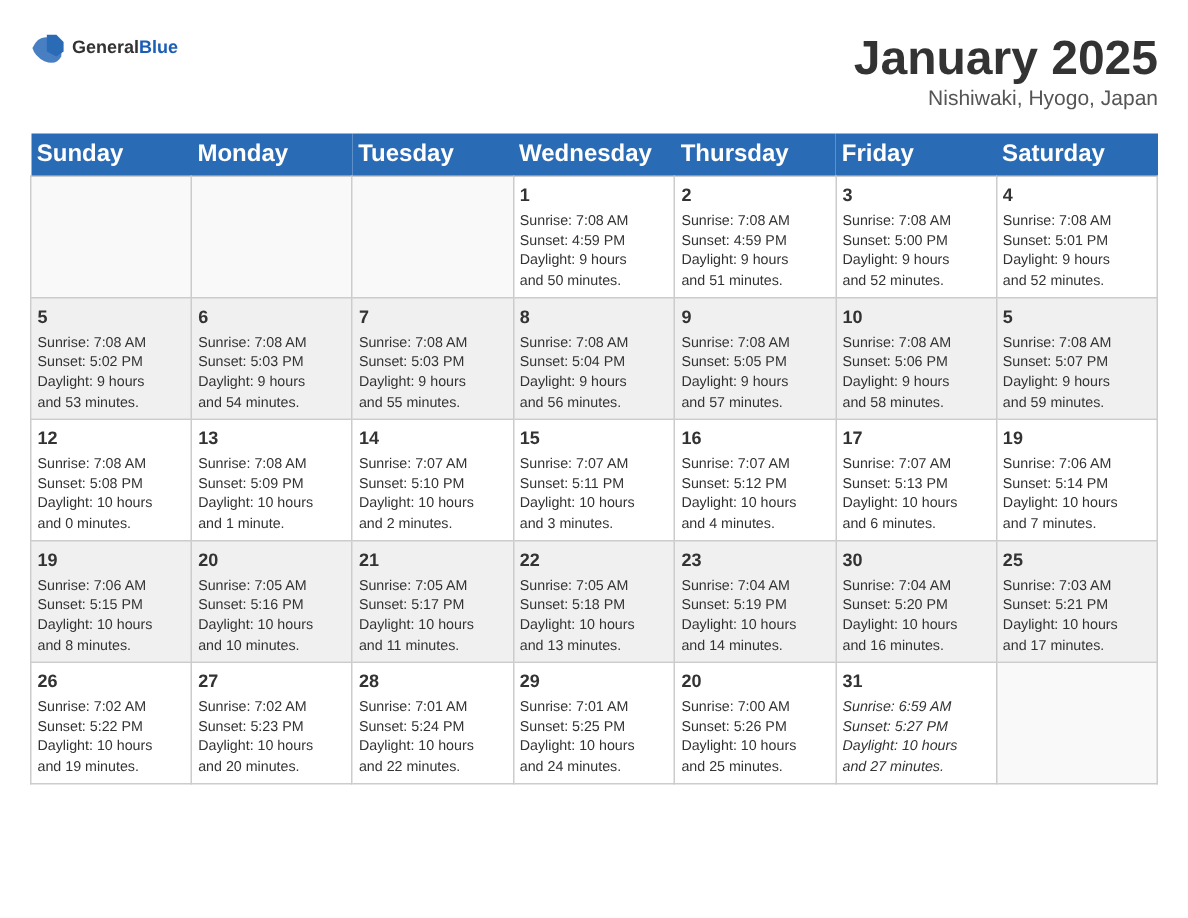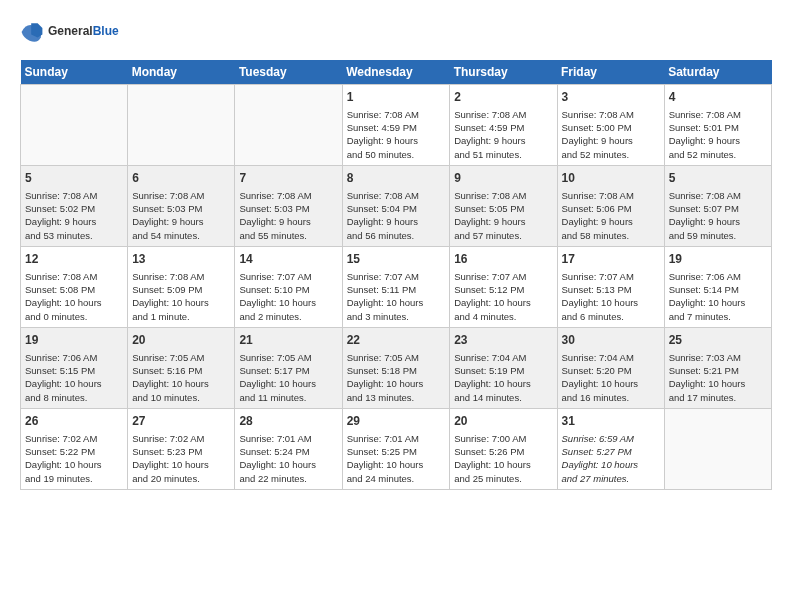--- a/index.html
+++ b/index.html
@@ -40,21 +40,21 @@
     .calendar {
       width: 100%;
       border-collapse: collapse;
       font-size: 10px;
     }
     .calendar th {
       background-color: #2a6bb5;
       color: white;
       padding: 5px 4px;
       text-align: left;
-      font-size: 12px;
+      font-size: 16px;
       font-weight: bold;
     }
     .calendar td {
       border: 1px solid #ccc;
       vertical-align: top;
       padding: 4px;
       width: 108px;
       min-height: 80px;
       color: #333;
       font-size: 10px;
@@ -86,20 +86,22 @@
       <path d="M2 15 Q8 2 20 8 Q28 12 26 22 Q22 30 12 26 Q4 22 2 15Z" fill="#1a5fb4" opacity="0.8"></path>
       <path d="M14 4 L22 4 L28 10 L28 18 L22 22 L14 18Z" fill="#2a6bb5"></path>
     </svg>
     <div>
       <div style="font-size:12px; font-weight:bold; line-height:1.1;">
         <span style="color:#333">General</span><span style="color:#1a5fb4">Blue</span>
       </div>
     </div>
   </div>
   <div class="title-block">
+    <div class="month-title">January 2025</div>
+    <div class="location">Nishiwaki, Hyogo, Japan</div>
   </div>
 </div>
 
 <table class="calendar">
   <thead>
     <tr>
       <th>Sunday</th>
       <th>Monday</th>
       <th>Tuesday</th>
       <th>Wednesday</th>

